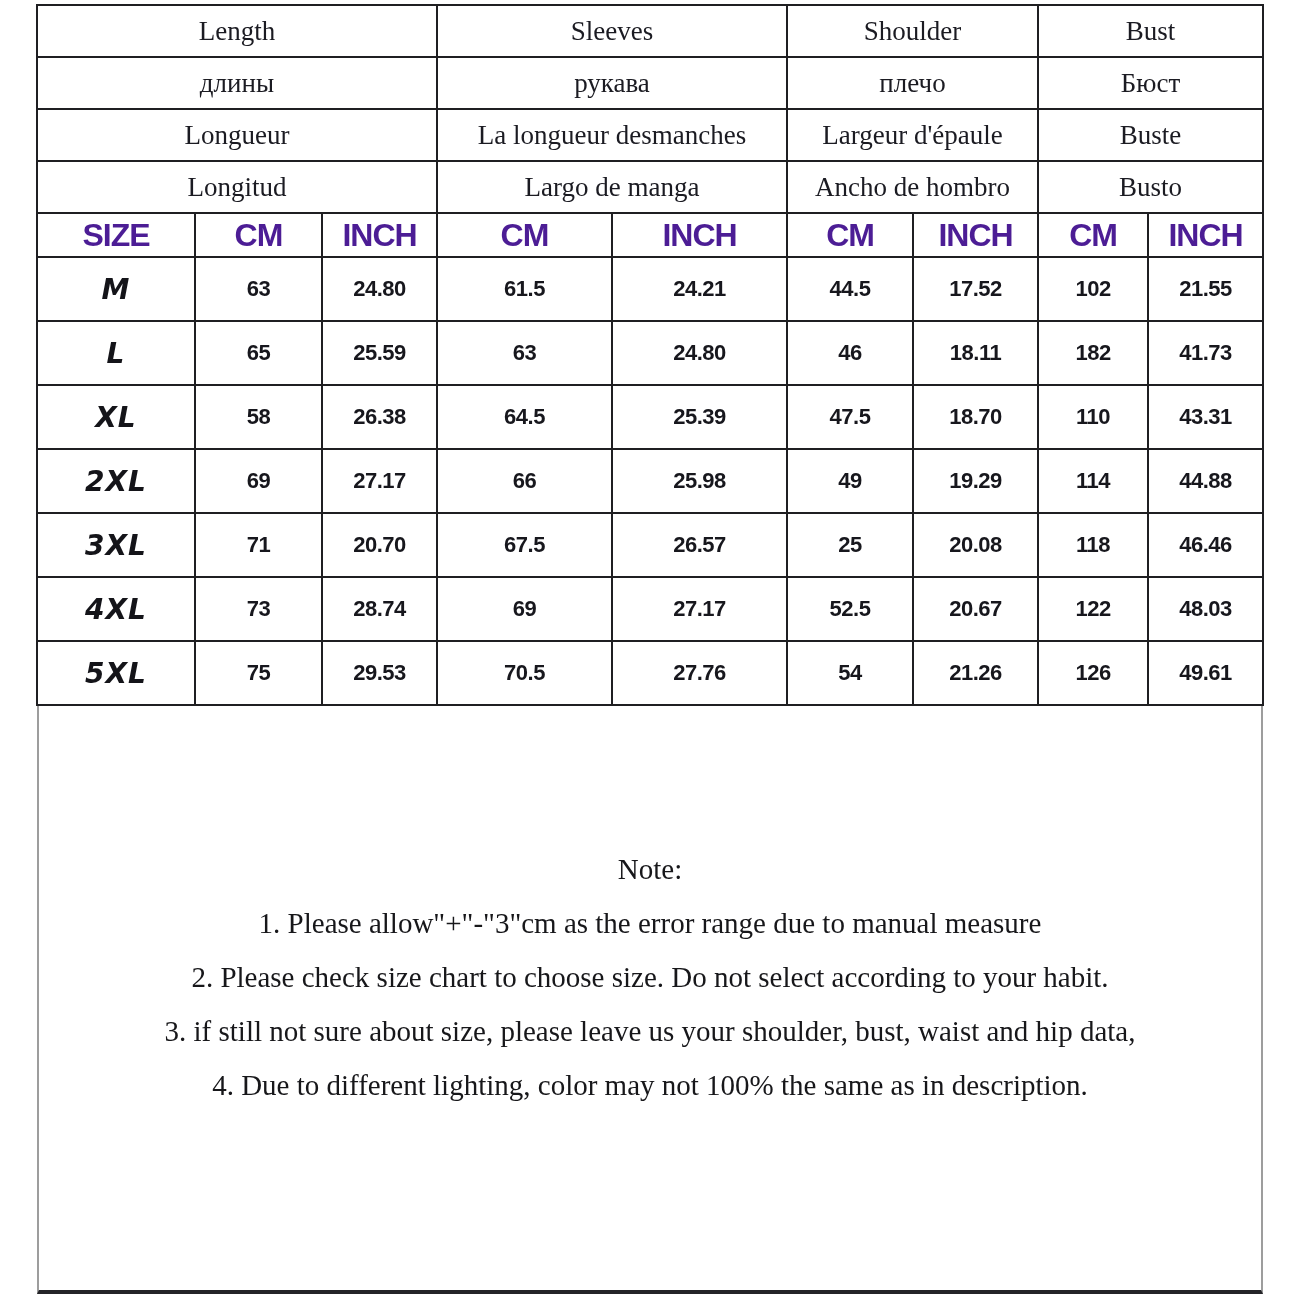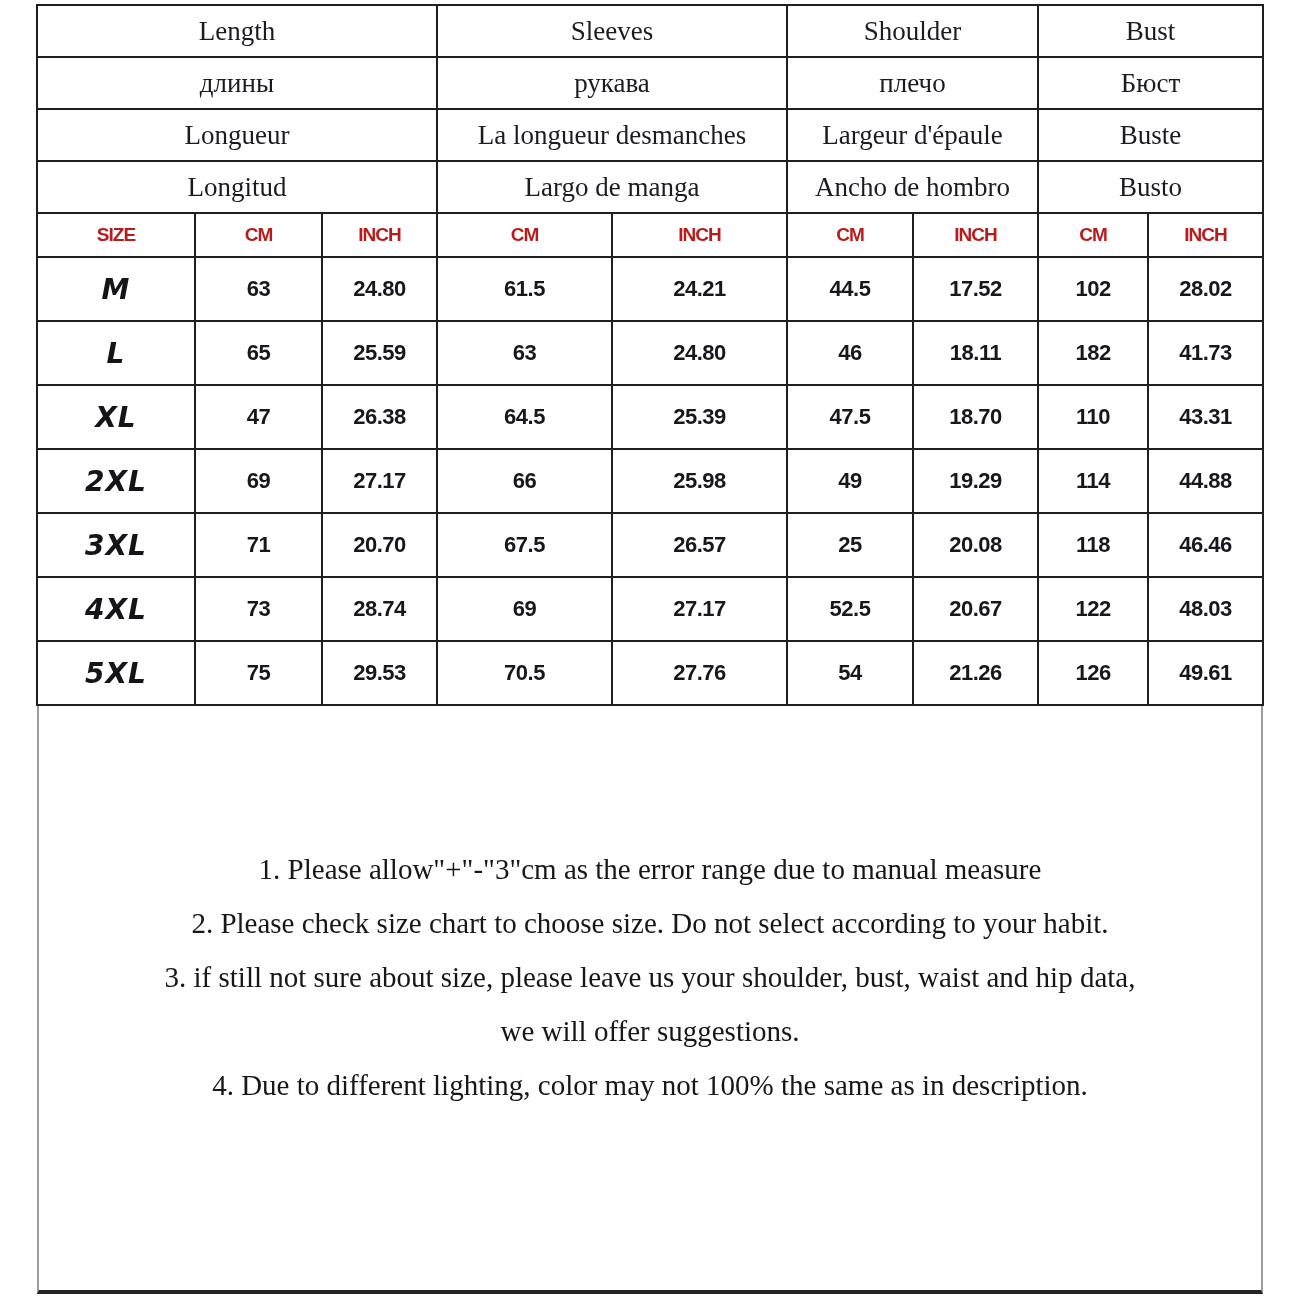--- a/index.html
+++ b/index.html
@@ -33,23 +33,23 @@
   tr.lang-row { height: 52px; }
   tr.lang-row td {
     font-family: "Liberation Serif", serif;
     font-size: 27px;
     color: #1b1b22;
   }
   tr.units-row { height: 44px; }
   tr.units-row td {
     font-family: "Liberation Sans", sans-serif;
     font-weight: bold;
-    font-size: 19px;
+    font-size: 32px;
     letter-spacing: -1px;
-    color: #b91c1c;
+    color: #4c1d95;
   }
   tr.data-row { height: 64px; }
   tr.data-row td {
     font-family: "Liberation Sans", sans-serif;
     font-weight: bold;
     font-size: 22px;
     letter-spacing: -0.5px;
     color: #17171d;
   }
   tr.data-row td.size-cell {
@@ -135,36 +135,36 @@
 
       <tr class="data-row">
         <td class="size-cell">M</td>
         <td>63</td>
         <td>24.80</td>
         <td>61.5</td>
         <td>24.21</td>
         <td>44.5</td>
         <td>17.52</td>
         <td>102</td>
-        <td>28.02</td>
+        <td>21.55</td>
       </tr>
       <tr class="data-row">
         <td class="size-cell">L</td>
         <td>65</td>
         <td>25.59</td>
         <td>63</td>
         <td>24.80</td>
         <td>46</td>
         <td>18.11</td>
         <td>182</td>
         <td>41.73</td>
       </tr>
       <tr class="data-row">
         <td class="size-cell">XL</td>
-        <td>47</td>
+        <td>58</td>
         <td>26.38</td>
         <td>64.5</td>
         <td>25.39</td>
         <td>47.5</td>
         <td>18.70</td>
         <td>110</td>
         <td>43.31</td>
       </tr>
       <tr class="data-row">
         <td class="size-cell">2XL</td>
@@ -207,20 +207,20 @@
         <td>27.76</td>
         <td>54</td>
         <td>21.26</td>
         <td>126</td>
         <td>49.61</td>
       </tr>
     </tbody>
   </table>
 
   <div class="note-box">
+    <div class="note-title">Note:</div>
     <div class="note-line">1. Please allow"+"-"3"cm as the error range due to manual measure</div>
     <div class="note-line">2. Please check size chart to choose size. Do not select according to your habit.</div>
     <div class="note-line">3. if still not sure about size, please leave us your shoulder, bust, waist and hip data,</div>
-    <div class="note-line">we will offer suggestions.</div>
     <div class="note-line">4. Due to different lighting, color may not 100% the same as in description.</div>
   </div>
 
 </div>
 
 </body></html>

